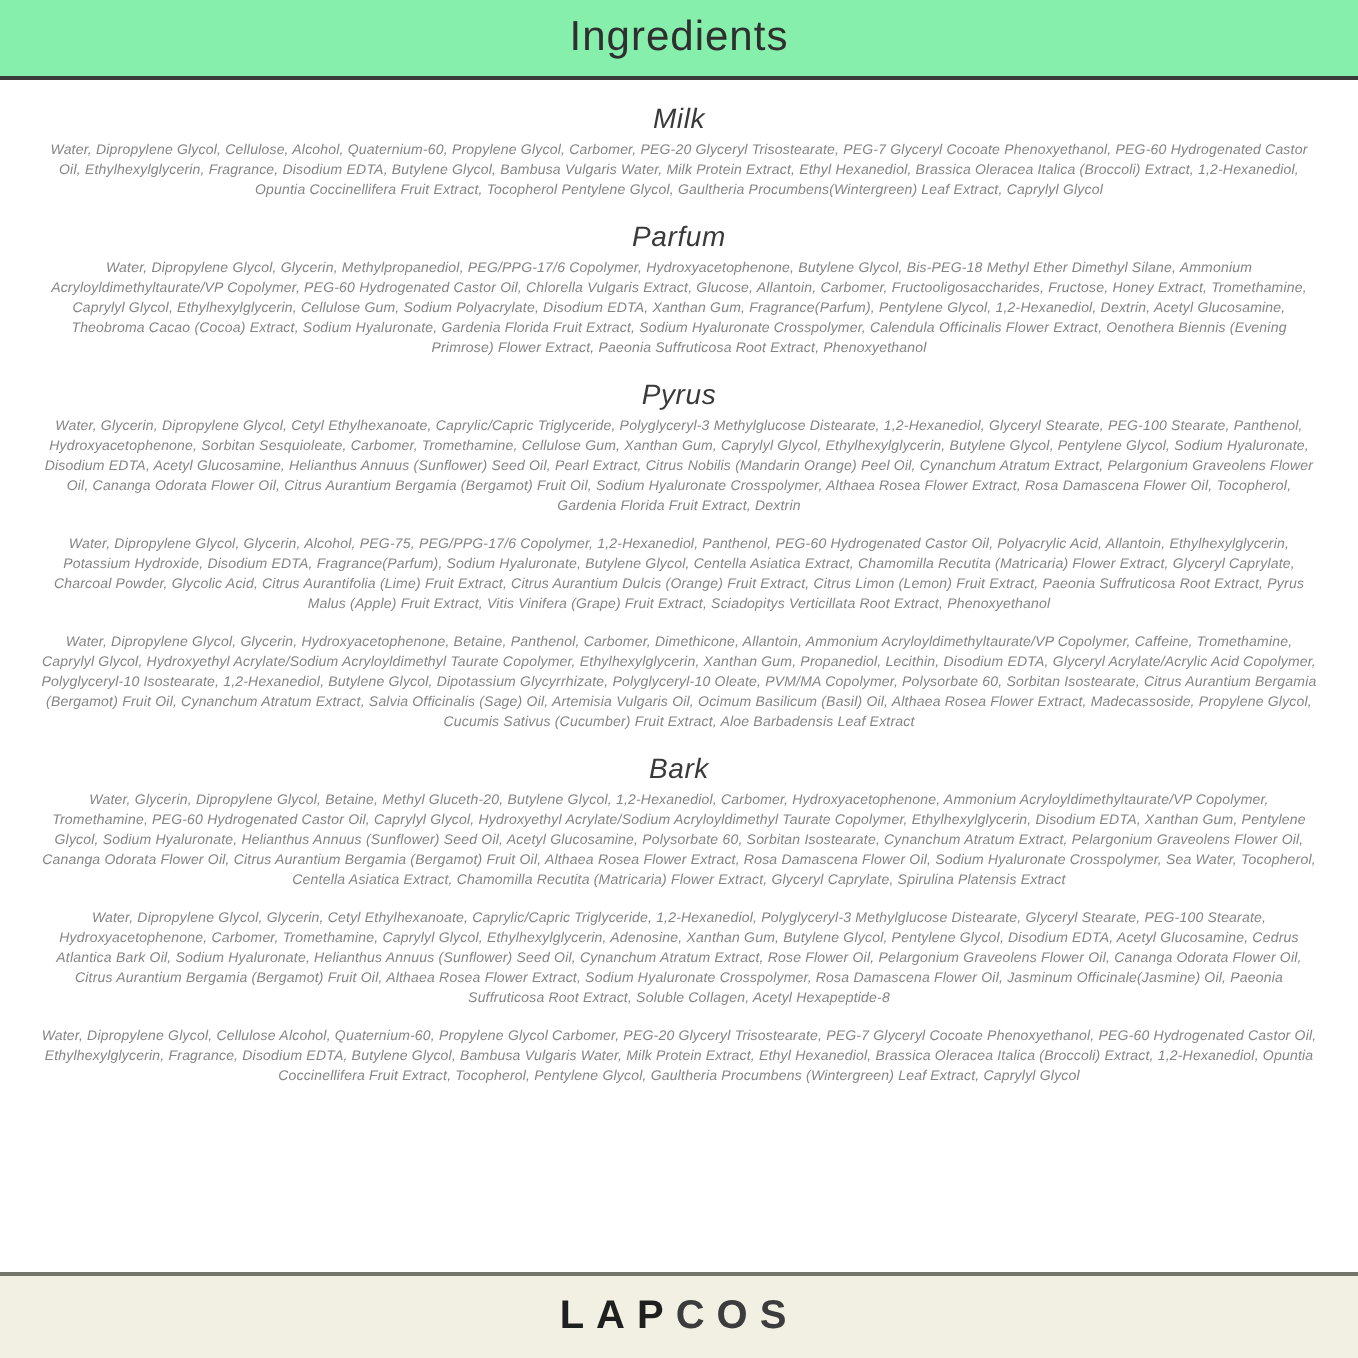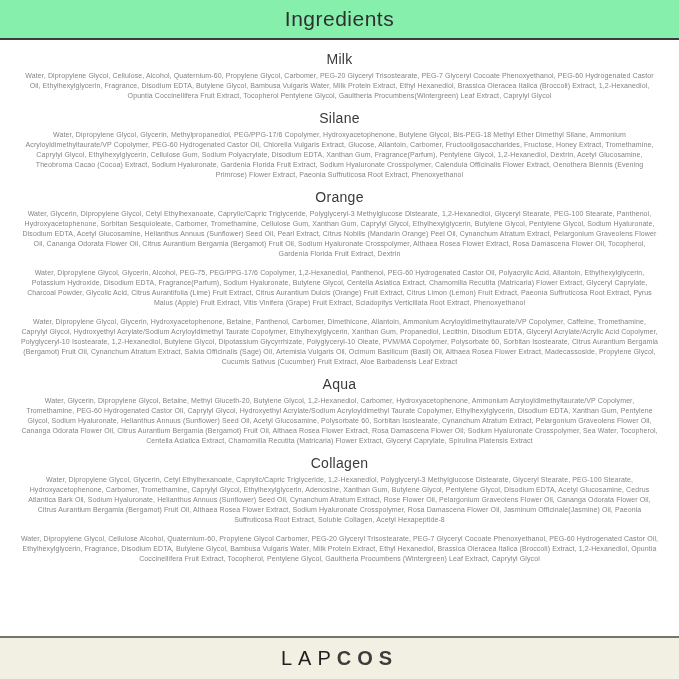--- a/index.html
+++ b/index.html
@@ -8,78 +8,77 @@
     font-family:"Liberation Sans",sans-serif;position:relative;
   }
   .header-band{
     background:#86efac;height:38px;display:flex;align-items:center;justify-content:center;
     border-bottom:2px solid #3b3b3b;
   }
   .page-title{
     font-size:21px;color:#2f2f2f;letter-spacing:0.5px;font-weight:400;
   }
   .content{padding-top:2px;}
-  .ing-section{margin-top:9px;text-align:center;}
+  .ing-section{margin-top:9px;text-align:center;font-style:italic;}
   .section-title{
     font-size:14px;color:#3a3a3a;font-weight:400;margin:0 0 4px 0;letter-spacing:0.3px;
   }
   .section-title.long{font-size:14px;}
   .ing-text{
     font-size:7px;line-height:10px;color:#858585;margin:0;padding:0 20px;
     text-align:center;letter-spacing:0.1px;
   }
   .footer-band{
     position:absolute;left:0;right:0;bottom:0;height:41px;background:#f2f0e2;
     border-top:2px solid #75756e;display:flex;align-items:center;justify-content:center;
   }
   .brand{
     font-size:20px;color:#1f1f1f;letter-spacing:6px;display:flex;align-items:center;
   }
-  .brand .bold{font-weight:400;}
+  .brand .bold{font-weight:700;}
   .brand .light{font-weight:700;color:#3c3c3c;}
 </style>
 </head>
 <body>
 
 <div class="header-band">
   <div class="page-title">Ingredients</div>
 </div>
 
 <div class="content">
 
   <div class="ing-section">
     <h2 class="section-title">Milk</h2>
     <p class="ing-text">Water, Dipropylene Glycol, Cellulose, Alcohol, Quaternium-60, Propylene Glycol, Carbomer, PEG-20 Glyceryl Trisostearate, PEG-7 Glyceryl Cocoate Phenoxyethanol, PEG-60 Hydrogenated Castor Oil, Ethylhexylglycerin, Fragrance, Disodium EDTA, Butylene Glycol, Bambusa Vulgaris Water, Milk Protein Extract, Ethyl Hexanediol, Brassica Oleracea Italica (Broccoli) Extract, 1,2-Hexanediol, Opuntia Coccinellifera Fruit Extract, Tocopherol Pentylene Glycol, Gaultheria Procumbens(Wintergreen) Leaf Extract, Caprylyl Glycol</p>
   </div>
 
   <div class="ing-section">
-    <h2 class="section-title">Silane</h2>
+    <h2 class="section-title">Parfum</h2>
     <p class="ing-text">Water, Dipropylene Glycol, Glycerin, Methylpropanediol, PEG/PPG-17/6 Copolymer, Hydroxyacetophenone, Butylene Glycol, Bis-PEG-18 Methyl Ether Dimethyl Silane, Ammonium Acryloyldimethyltaurate/VP Copolymer, PEG-60 Hydrogenated Castor Oil, Chlorella Vulgaris Extract, Glucose, Allantoin, Carbomer, Fructooligosaccharides, Fructose, Honey Extract, Tromethamine, Caprylyl Glycol, Ethylhexylglycerin, Cellulose Gum, Sodium Polyacrylate, Disodium EDTA, Xanthan Gum, Fragrance(Parfum), Pentylene Glycol, 1,2-Hexanediol, Dextrin, Acetyl Glucosamine, Theobroma Cacao (Cocoa) Extract, Sodium Hyaluronate, Gardenia Florida Fruit Extract, Sodium Hyaluronate Crosspolymer, Calendula Officinalis Flower Extract, Oenothera Biennis (Evening Primrose) Flower Extract, Paeonia Suffruticosa Root Extract, Phenoxyethanol</p>
   </div>
 
   <div class="ing-section">
-    <h2 class="section-title">Orange</h2>
+    <h2 class="section-title">Pyrus</h2>
     <p class="ing-text">Water, Glycerin, Dipropylene Glycol, Cetyl Ethylhexanoate, Caprylic/Capric Triglyceride, Polyglyceryl-3 Methylglucose Distearate, 1,2-Hexanediol, Glyceryl Stearate, PEG-100 Stearate, Panthenol, Hydroxyacetophenone, Sorbitan Sesquioleate, Carbomer, Tromethamine, Cellulose Gum, Xanthan Gum, Caprylyl Glycol, Ethylhexylglycerin, Butylene Glycol, Pentylene Glycol, Sodium Hyaluronate, Disodium EDTA, Acetyl Glucosamine, Helianthus Annuus (Sunflower) Seed Oil, Pearl Extract, Citrus Nobilis (Mandarin Orange) Peel Oil, Cynanchum Atratum Extract, Pelargonium Graveolens Flower Oil, Cananga Odorata Flower Oil, Citrus Aurantium Bergamia (Bergamot) Fruit Oil, Sodium Hyaluronate Crosspolymer, Althaea Rosea Flower Extract, Rosa Damascena Flower Oil, Tocopherol, Gardenia Florida Fruit Extract, Dextrin</p>
   </div>
 
   <div class="ing-section">
     <p class="ing-text">Water, Dipropylene Glycol, Glycerin, Alcohol, PEG-75, PEG/PPG-17/6 Copolymer, 1,2-Hexanediol, Panthenol, PEG-60 Hydrogenated Castor Oil, Polyacrylic Acid, Allantoin, Ethylhexylglycerin, Potassium Hydroxide, Disodium EDTA, Fragrance(Parfum), Sodium Hyaluronate, Butylene Glycol, Centella Asiatica Extract, Chamomilla Recutita (Matricaria) Flower Extract, Glyceryl Caprylate, Charcoal Powder, Glycolic Acid, Citrus Aurantifolia (Lime) Fruit Extract, Citrus Aurantium Dulcis (Orange) Fruit Extract, Citrus Limon (Lemon) Fruit Extract, Paeonia Suffruticosa Root Extract, Pyrus Malus (Apple) Fruit Extract, Vitis Vinifera (Grape) Fruit Extract, Sciadopitys Verticillata Root Extract, Phenoxyethanol</p>
   </div>
 
   <div class="ing-section">
     <p class="ing-text">Water, Dipropylene Glycol, Glycerin, Hydroxyacetophenone, Betaine, Panthenol, Carbomer, Dimethicone, Allantoin, Ammonium Acryloyldimethyltaurate/VP Copolymer, Caffeine, Tromethamine, Caprylyl Glycol, Hydroxyethyl Acrylate/Sodium Acryloyldimethyl Taurate Copolymer, Ethylhexylglycerin, Xanthan Gum, Propanediol, Lecithin, Disodium EDTA, Glyceryl Acrylate/Acrylic Acid Copolymer, Polyglyceryl-10 Isostearate, 1,2-Hexanediol, Butylene Glycol, Dipotassium Glycyrrhizate, Polyglyceryl-10 Oleate, PVM/MA Copolymer, Polysorbate 60, Sorbitan Isostearate, Citrus Aurantium Bergamia (Bergamot) Fruit Oil, Cynanchum Atratum Extract, Salvia Officinalis (Sage) Oil, Artemisia Vulgaris Oil, Ocimum Basilicum (Basil) Oil, Althaea Rosea Flower Extract, Madecassoside, Propylene Glycol, Cucumis Sativus (Cucumber) Fruit Extract, Aloe Barbadensis Leaf Extract</p>
   </div>
 
   <div class="ing-section">
-    <h2 class="section-title">Aqua</h2>
+    <h2 class="section-title">Bark</h2>
     <p class="ing-text">Water, Glycerin, Dipropylene Glycol, Betaine, Methyl Gluceth-20, Butylene Glycol, 1,2-Hexanediol, Carbomer, Hydroxyacetophenone, Ammonium Acryloyldimethyltaurate/VP Copolymer, Tromethamine, PEG-60 Hydrogenated Castor Oil, Caprylyl Glycol, Hydroxyethyl Acrylate/Sodium Acryloyldimethyl Taurate Copolymer, Ethylhexylglycerin, Disodium EDTA, Xanthan Gum, Pentylene Glycol, Sodium Hyaluronate, Helianthus Annuus (Sunflower) Seed Oil, Acetyl Glucosamine, Polysorbate 60, Sorbitan Isostearate, Cynanchum Atratum Extract, Pelargonium Graveolens Flower Oil, Cananga Odorata Flower Oil, Citrus Aurantium Bergamia (Bergamot) Fruit Oil, Althaea Rosea Flower Extract, Rosa Damascena Flower Oil, Sodium Hyaluronate Crosspolymer, Sea Water, Tocopherol, Centella Asiatica Extract, Chamomilla Recutita (Matricaria) Flower Extract, Glyceryl Caprylate, Spirulina Platensis Extract</p>
   </div>
 
   <div class="ing-section">
-    <h2 class="section-title">Collagen</h2>
     <p class="ing-text">Water, Dipropylene Glycol, Glycerin, Cetyl Ethylhexanoate, Caprylic/Capric Triglyceride, 1,2-Hexanediol, Polyglyceryl-3 Methylglucose Distearate, Glyceryl Stearate, PEG-100 Stearate, Hydroxyacetophenone, Carbomer, Tromethamine, Caprylyl Glycol, Ethylhexylglycerin, Adenosine, Xanthan Gum, Butylene Glycol, Pentylene Glycol, Disodium EDTA, Acetyl Glucosamine, Cedrus Atlantica Bark Oil, Sodium Hyaluronate, Helianthus Annuus (Sunflower) Seed Oil, Cynanchum Atratum Extract, Rose Flower Oil, Pelargonium Graveolens Flower Oil, Cananga Odorata Flower Oil, Citrus Aurantium Bergamia (Bergamot) Fruit Oil, Althaea Rosea Flower Extract, Sodium Hyaluronate Crosspolymer, Rosa Damascena Flower Oil, Jasminum Officinale(Jasmine) Oil, Paeonia Suffruticosa Root Extract, Soluble Collagen, Acetyl Hexapeptide-8</p>
   </div>
 
   <div class="ing-section">
     <p class="ing-text">Water, Dipropylene Glycol, Cellulose Alcohol, Quaternium-60, Propylene Glycol Carbomer, PEG-20 Glyceryl Trisostearate, PEG-7 Glyceryl Cocoate Phenoxyethanol, PEG-60 Hydrogenated Castor Oil, Ethylhexylglycerin, Fragrance, Disodium EDTA, Butylene Glycol, Bambusa Vulgaris Water, Milk Protein Extract, Ethyl Hexanediol, Brassica Oleracea Italica (Broccoli) Extract, 1,2-Hexanediol, Opuntia Coccinellifera Fruit Extract, Tocopherol, Pentylene Glycol, Gaultheria Procumbens (Wintergreen) Leaf Extract, Caprylyl Glycol</p>
   </div>
 
 </div>
 
 <div class="footer-band">

